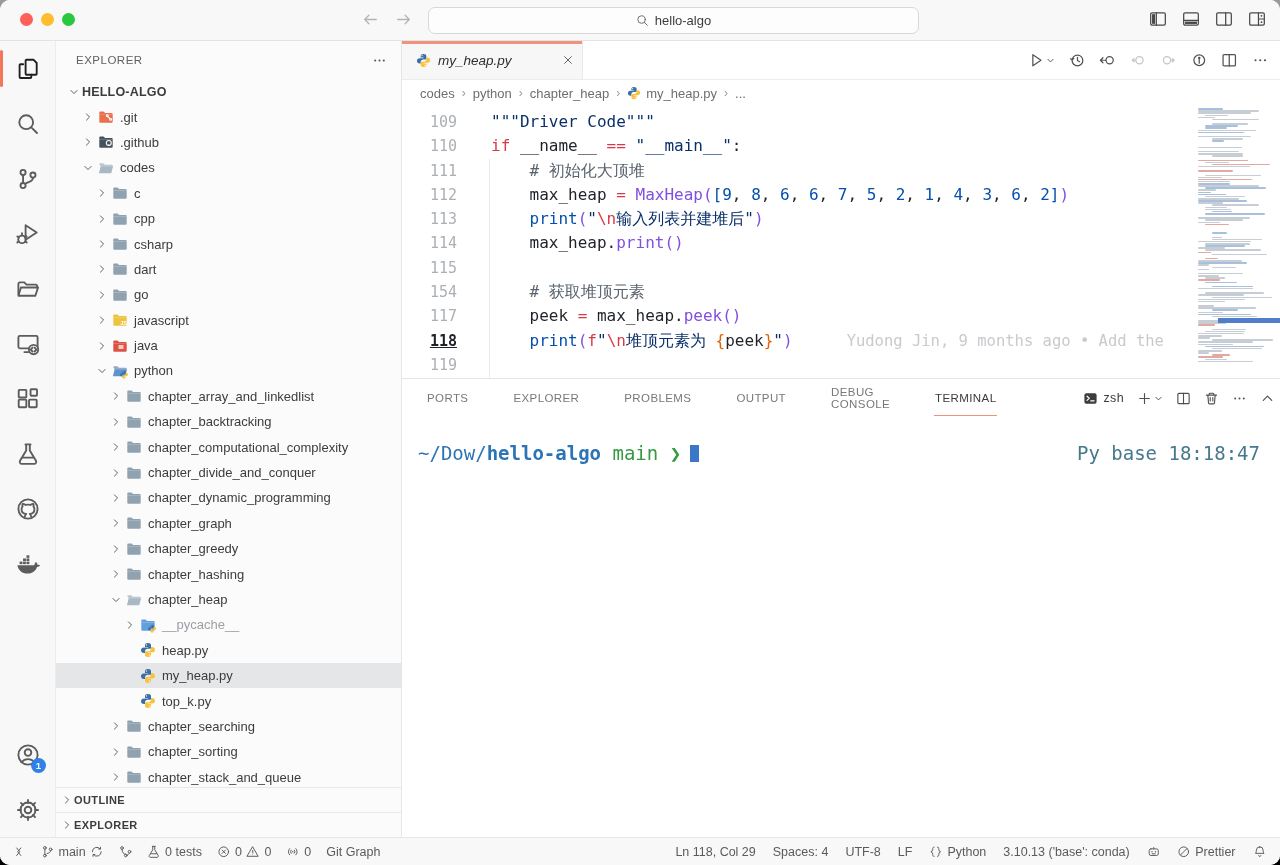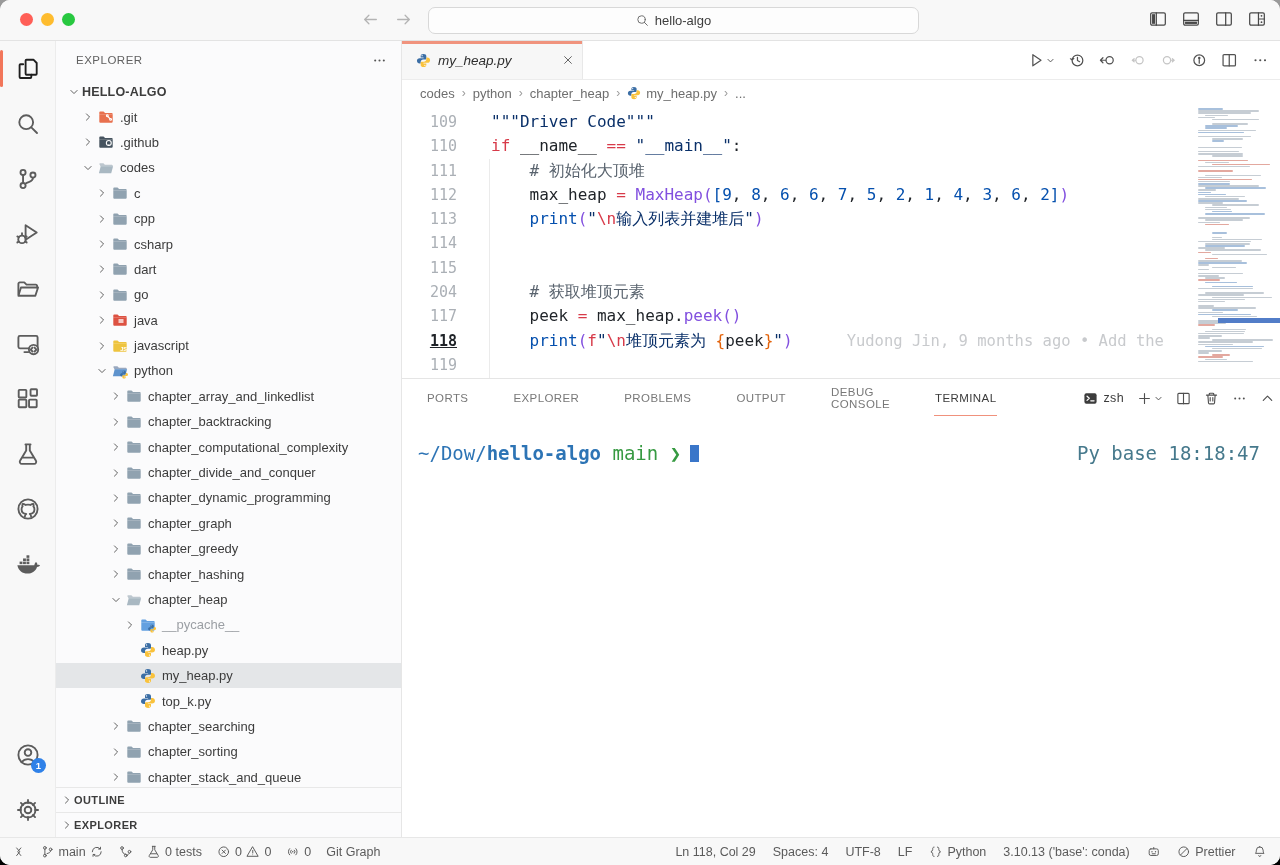--- a/index.html
+++ b/index.html
@@ -425,44 +425,44 @@
           </div>
           <div class="row" style="padding-left:38px">
             <span class="twist">
               <svg class="ic" viewBox="0 0 16 16">
                 <path d="M5.5 3 10.5 8 5.5 13"></path>
               </svg>
             </span>
             <span class="ficon">
               <svg class="ic" viewBox="0 0 16 16">
                 <g stroke="none">
+                  <path fill="#eec43f" d="M1.3 3.3c0-.5.4-.9.9-.9h3.3l1.6 1.6h6.7c.5 0 .9.4.9.9v7.9c0 .5-.4.9-.9.9H2.2c-.5 0-.9-.4-.9-.9z"></path>
+                  <path fill="#ffffff" opacity=".18" d="M1.3 5h13.4v1H1.3z"></path>
+                  <text x="8.2" y="12.6" font-size="5.5" font-weight="bold" fill="#fff" font-family="Liberation Sans,sans-serif">JS</text>
+                </g>
+              </svg>
+            </span>
+            <span class="lbl">javascript</span>
+          </div>
+          <div class="row" style="padding-left:38px">
+            <span class="twist">
+              <svg class="ic" viewBox="0 0 16 16">
+                <path d="M5.5 3 10.5 8 5.5 13"></path>
+              </svg>
+            </span>
+            <span class="ficon">
+              <svg class="ic" viewBox="0 0 16 16">
+                <g stroke="none">
                   <path fill="#dd5242" d="M1.3 3.3c0-.5.4-.9.9-.9h3.3l1.6 1.6h6.7c.5 0 .9.4.9.9v7.9c0 .5-.4.9-.9.9H2.2c-.5 0-.9-.4-.9-.9z"></path>
                   <path fill="#ffffff" opacity=".18" d="M1.3 5h13.4v1H1.3z"></path>
                   <path fill="#fff" opacity=".7" d="M6.5 7h5v4h-5z"></path>
                 </g>
               </svg>
             </span>
             <span class="lbl">java</span>
-          </div>
-          <div class="row" style="padding-left:38px">
-            <span class="twist">
-              <svg class="ic" viewBox="0 0 16 16">
-                <path d="M5.5 3 10.5 8 5.5 13"></path>
-              </svg>
-            </span>
-            <span class="ficon">
-              <svg class="ic" viewBox="0 0 16 16">
-                <g stroke="none">
-                  <path fill="#eec43f" d="M1.3 3.3c0-.5.4-.9.9-.9h3.3l1.6 1.6h6.7c.5 0 .9.4.9.9v7.9c0 .5-.4.9-.9.9H2.2c-.5 0-.9-.4-.9-.9z"></path>
-                  <path fill="#ffffff" opacity=".18" d="M1.3 5h13.4v1H1.3z"></path>
-                  <text x="8.2" y="12.6" font-size="5.5" font-weight="bold" fill="#fff" font-family="Liberation Sans,sans-serif">JS</text>
-                </g>
-              </svg>
-            </span>
-            <span class="lbl">javascript</span>
           </div>
           <div class="row" style="padding-left:38px">
             <span class="twist">
               <svg class="ic" viewBox="0 0 16 16">
                 <path d="M3 5.5 8 10.5 13 5.5"></path>
               </svg>
             </span>
             <span class="ficon">
               <svg class="ic" viewBox="0 0 16 16">
                 <g stroke="none">
@@ -863,23 +863,23 @@
           </span>
         </div>
       <div class="code-wrap">
         <div class="indent-guide"></div>
         <div id="code-lines">
             <div class="cl"><span class="ln">109</span><span class="ct"><span class="tk-str">"""Driver Code"""</span></span></div>
             <div class="cl"><span class="ln">110</span><span class="ct"><span class="tk-kw">if </span><span class="tk-fg">__name__ </span><span class="tk-kw">== </span><span class="tk-str">"__main__"</span><span class="tk-fg">:</span></span></div>
             <div class="cl"><span class="ln">111</span><span class="ct"><span class="tk-cmt">    # 初始化大顶堆</span></span></div>
             <div class="cl"><span class="ln">112</span><span class="ct"><span class="tk-fg">    max_heap </span><span class="tk-kw">= </span><span class="tk-fn">MaxHeap</span><span class="tk-fn">(</span><span class="tk-num">[</span><span class="tk-num">9</span><span class="tk-fg">, </span><span class="tk-num">8</span><span class="tk-fg">, </span><span class="tk-num">6</span><span class="tk-fg">, </span><span class="tk-num">6</span><span class="tk-fg">, </span><span class="tk-num">7</span><span class="tk-fg">, </span><span class="tk-num">5</span><span class="tk-fg">, </span><span class="tk-num">2</span><span class="tk-fg">, </span><span class="tk-num">1</span><span class="tk-fg">, </span><span class="tk-num">4</span><span class="tk-fg">, </span><span class="tk-num">3</span><span class="tk-fg">, </span><span class="tk-num">6</span><span class="tk-fg">, </span><span class="tk-num">2</span><span class="tk-num">]</span><span class="tk-fn">)</span></span></div>
             <div class="cl"><span class="ln">113</span><span class="ct"><span class="tk-fg">    </span><span class="tk-num">print</span><span class="tk-fn">(</span><span class="tk-str">"</span><span class="tk-esc">\n</span><span class="tk-str">输入列表并建堆后</span><span class="tk-str">"</span><span class="tk-fn">)</span></span></div>
-            <div class="cl"><span class="ln">114</span></div>
+            <div class="cl"><span class="ln">114</span><span class="ct"><span class="tk-fg">    max_heap</span><span class="tk-fg">.</span><span class="tk-fn">print</span><span class="tk-fn">()</span></span></div>
             <div class="cl"><span class="ln">115</span><span class="ct"></span></div>
-            <div class="cl"><span class="ln">204</span><span class="ct"><span class="tk-cmt">    # 获取堆顶元素</span></span></div>
+            <div class="cl"><span class="ln">154</span><span class="ct"><span class="tk-cmt">    # 获取堆顶元素</span></span></div>
             <div class="cl"><span class="ln">117</span><span class="ct"><span class="tk-fg">    peek </span><span class="tk-kw">= </span><span class="tk-fg">max_heap.</span><span class="tk-fn">peek</span><span class="tk-fn">()</span></span></div>
             <div class="cl"><span class="ln act">118</span><span class="ct"><span class="tk-fg">    </span><span class="tk-num">print</span><span class="tk-fn">(</span><span class="tk-kw">f</span><span class="tk-str">"</span><span class="tk-esc">\n</span><span class="tk-str">堆顶元素为 </span><span class="tk-brace">{</span><span class="tk-fg">peek</span><span class="tk-brace">}</span><span class="tk-str">"</span><span class="tk-fn">)</span></span><span class="blame">Yudong Jin, 9 months ago • Add the</span></div>
             <div class="cl"><span class="ln">119</span><span class="ct"></span></div>
           </div>
         <div class="minimap" id="minimap">
             <i style="background:transparent"></i>
             <i style="margin-left:6px;width:25px;background:#a8c0dc"></i>
             <i style="margin-left:6px;width:61px;background:#c6cdd4"></i>
             <i style="margin-left:6px;width:53px;background:#c6cdd4"></i>
             <i style="margin-left:13px;width:23px;background:#c6cdd4"></i>

